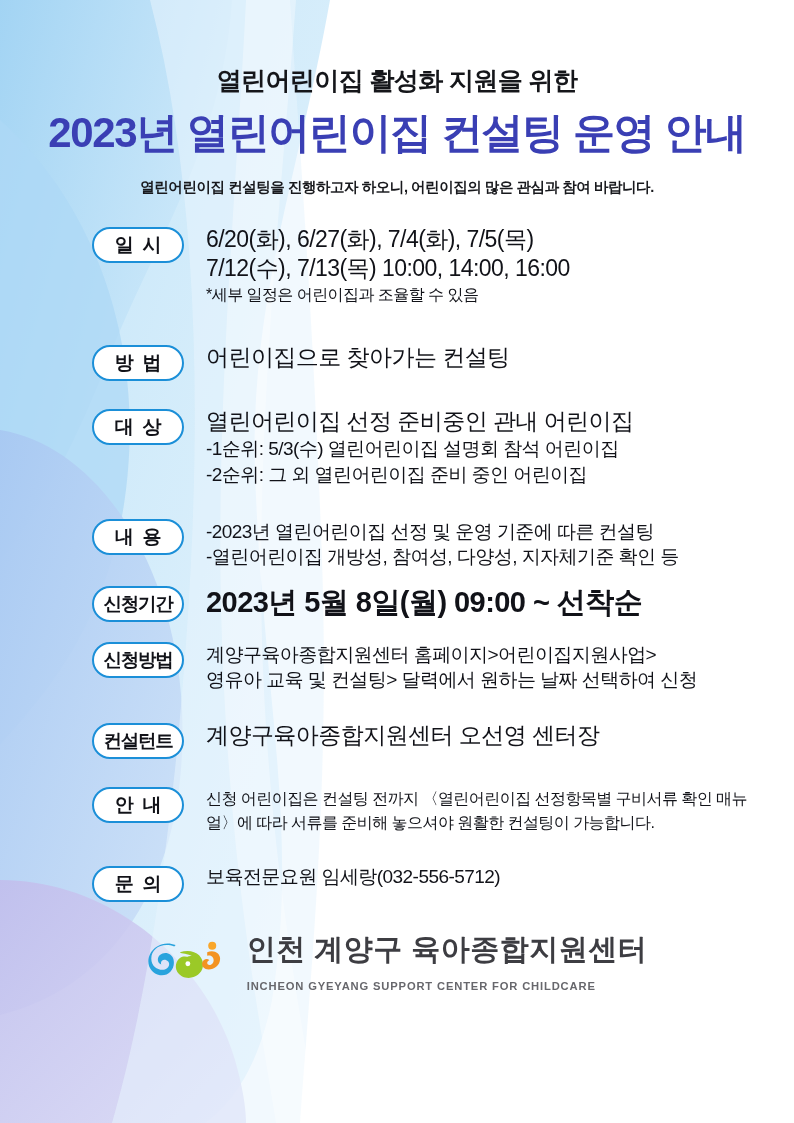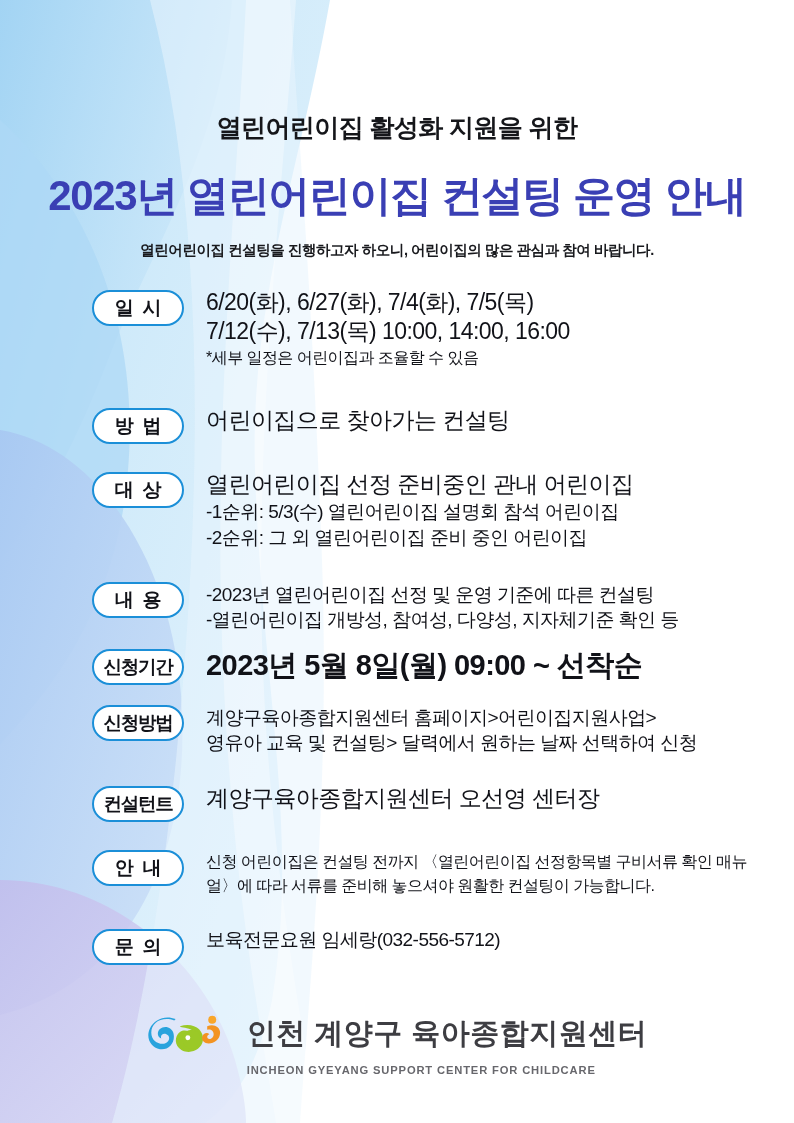--- a/index.html
+++ b/index.html
@@ -25,31 +25,31 @@
     width: 794px;
     height: 1123px;
     z-index: 0;
   }
 
   
   .header {
     position: relative;
     z-index: 3;
     text-align: center;
-    padding-top: 112px;
+    padding-top: 65px;
   }
   .eyebrow {
     font-size: 25px;
     font-weight: bold;
     color: #15161a;
     letter-spacing: -0.6px;
     line-height: 1.25;
   }
   .main-title {
-    margin-top: 29px;
+    margin-top: 13px;
     font-size: 42px;
     font-weight: bold;
     color: #3a3fb4;
     letter-spacing: -1.4px;
     line-height: 1.15;
     white-space: nowrap;
     text-align: center;
   }
   .subtitle {
     margin-top: 18px;
@@ -132,21 +132,20 @@
     gap: 14px;
   }
   .logo-mark { width: 86px; height: 52px; flex: 0 0 auto; }
   .logo-text { display: flex; flex-direction: column; }
   .logo-ko {
     font-size: 29px;
     font-weight: bold;
     color: #3d3d42;
     letter-spacing: 0.5px;
     line-height: 1.05;
-    margin-top: 21px;
   }
   .logo-en {
     font-size: 11.2px;
     font-weight: bold;
     color: #67676c;
     letter-spacing: 0.85px;
     margin-top: 16px;
   }
 </style>
 </head>

